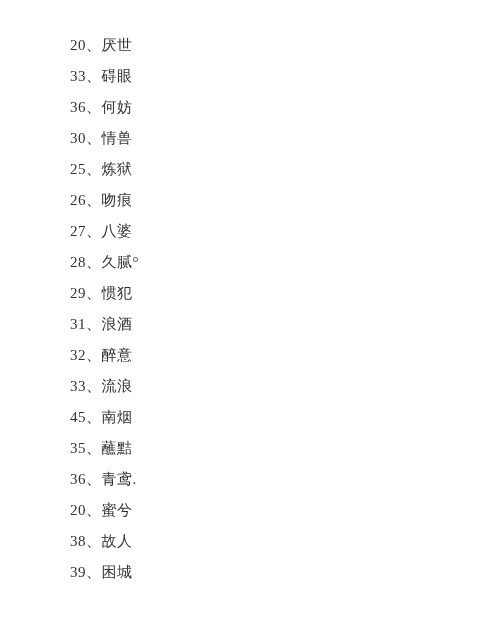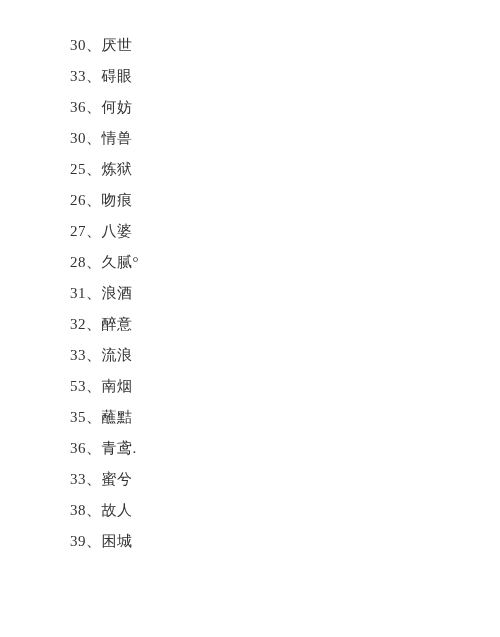--- a/index.html
+++ b/index.html
@@ -23,30 +23,31 @@
       padding: 8px 0;
       font-size: 15px;
       color: #333;
       letter-spacing: 0.5px;
     }
   </style>
 </head>
 <body>
 
 <div class="list-container">
-<div class="list-item">30、厌世</div>
+<div class="list-item">20、厌世</div>
     <div class="list-item">33、碍眼</div>
     <div class="list-item">36、何妨</div>
     <div class="list-item">30、情兽</div>
     <div class="list-item">25、炼狱</div>
     <div class="list-item">26、吻痕</div>
     <div class="list-item">27、八婆</div>
     <div class="list-item">28、久腻°</div>
+    <div class="list-item">29、惯犯</div>
     <div class="list-item">31、浪酒</div>
     <div class="list-item">32、醉意</div>
     <div class="list-item">33、流浪</div>
-    <div class="list-item">53、南烟</div>
+    <div class="list-item">45、南烟</div>
     <div class="list-item">35、蘸黠</div>
     <div class="list-item">36、青鸢.</div>
-    <div class="list-item">33、蜜兮</div>
+    <div class="list-item">20、蜜兮</div>
     <div class="list-item">38、故人</div>
     <div class="list-item">39、困城</div>
   </div>
 
 </body></html>

